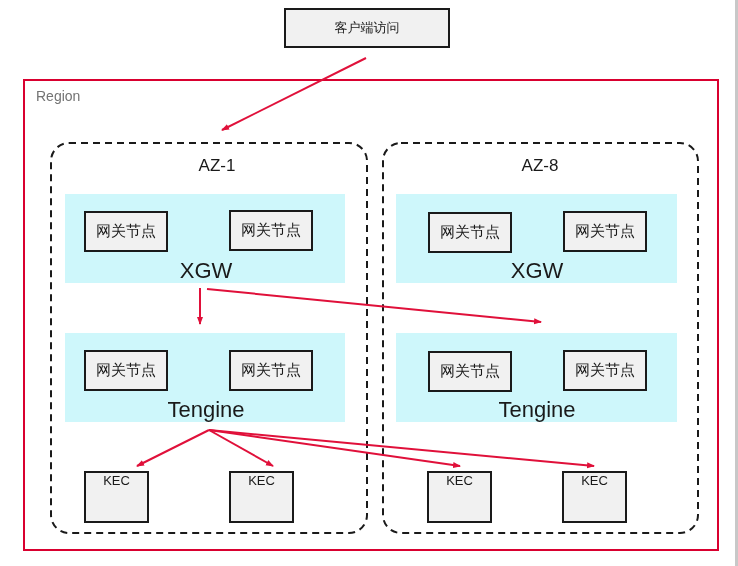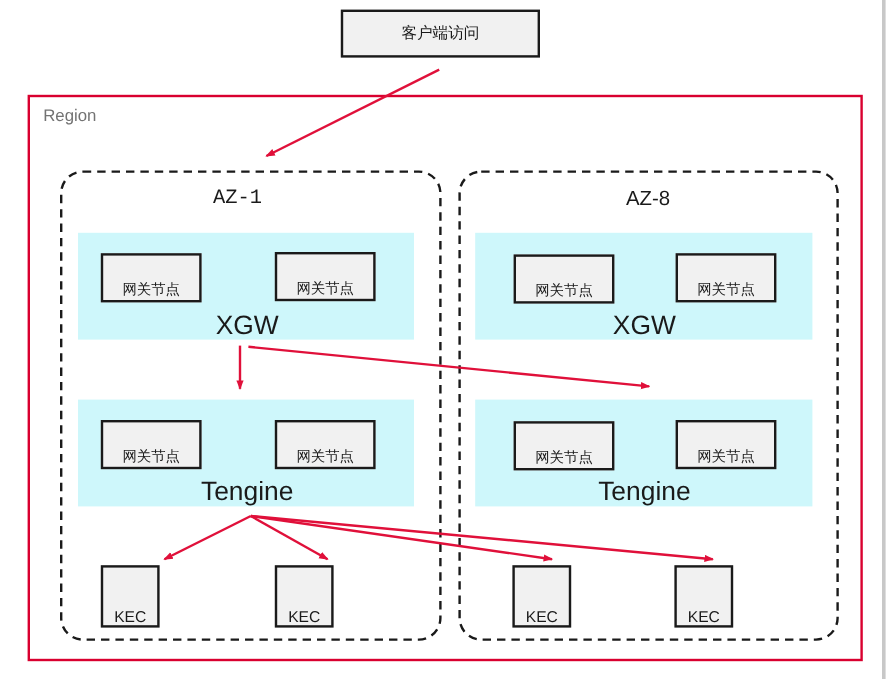--- a/index.html
+++ b/index.html
@@ -9,23 +9,23 @@
   .scrollbar { left:735px; top:0; width:3px; height:566px; background:#c8c8c8; }
   .client-box { left:284px; top:8px; width:166px; height:40px; border:2px solid #1a1a1a;
                 background:#f1f1f1; display:flex; align-items:center; justify-content:center;
                 font-size:13px; }
   .region { left:23px; top:79px; width:696px; height:472px; border:2px solid #d9002f; }
   .region-label { left:36px; top:88px; font-size:14px; color:#737373; }
   .az-label { font-size:17px; text-align:center; width:100px; }
   .band { background:#cef7fb; }
   .band-label { font-size:22px; text-align:center; width:160px; }
   .node { width:84px; height:41px; border:2px solid #1a1a1a; background:#f1f1f1;
-          display:flex; align-items:flex-end; justify-content:center; font-size:12px; }
-  .kec { width:49px; height:52px; border:2px solid #1a1a1a; background:#f1f1f1;
-         display:flex; align-items:flex-end; justify-content:center; font-size:13px; }
+          display:flex; align-items:center; justify-content:center; font-size:15px; }
+  .kec { width:65px; height:52px; border:2px solid #1a1a1a; background:#f1f1f1;
+         display:flex; align-items:flex-start; justify-content:center; font-size:13px; }
   svg.overlay { position:absolute; left:0; top:0; }
 </style>
 </head>
 <body>
 
 <div class="abs scrollbar"></div>
 
 <div class="abs client-box">
   <span>客户端访问</span>
 </div>
@@ -37,21 +37,21 @@
   <defs>
     <marker id="ah" markerWidth="8" markerHeight="8" refX="7" refY="4" orient="auto" markerUnits="userSpaceOnUse">
       <path d="M0,1 L8,4 L0,7 z" fill="#e0103a"></path>
     </marker>
   </defs>
 
   <rect x="51" y="143" width="316" height="390" rx="18" ry="18" fill="none" stroke="#1a1a1a" stroke-width="2" stroke-dasharray="7,5"></rect>
   <rect x="383" y="143" width="315" height="390" rx="18" ry="18" fill="none" stroke="#1a1a1a" stroke-width="2" stroke-dasharray="7,5"></rect>
 </svg>
 
-<div class="abs az-label" style="left:148px;top:156px;font-family:Liberation Mono, monospace;">AZ-1</div>
+<div class="abs az-label" style="left:167px;top:156px;">AZ-1</div>
 <div class="abs band" style="left:65px;top:194px;width:280px;height:89px;"></div>
 <div class="abs node" style="left:84px;top:211px;">
     <span>网关节点</span>
   </div>
 <div class="abs node" style="left:229px;top:210px;">
     <span>网关节点</span>
   </div>
 <div class="abs band-label" style="left:126px;top:258px;">XGW</div>
 
 <div class="abs band" style="left:65px;top:333px;width:280px;height:89px;"></div>

